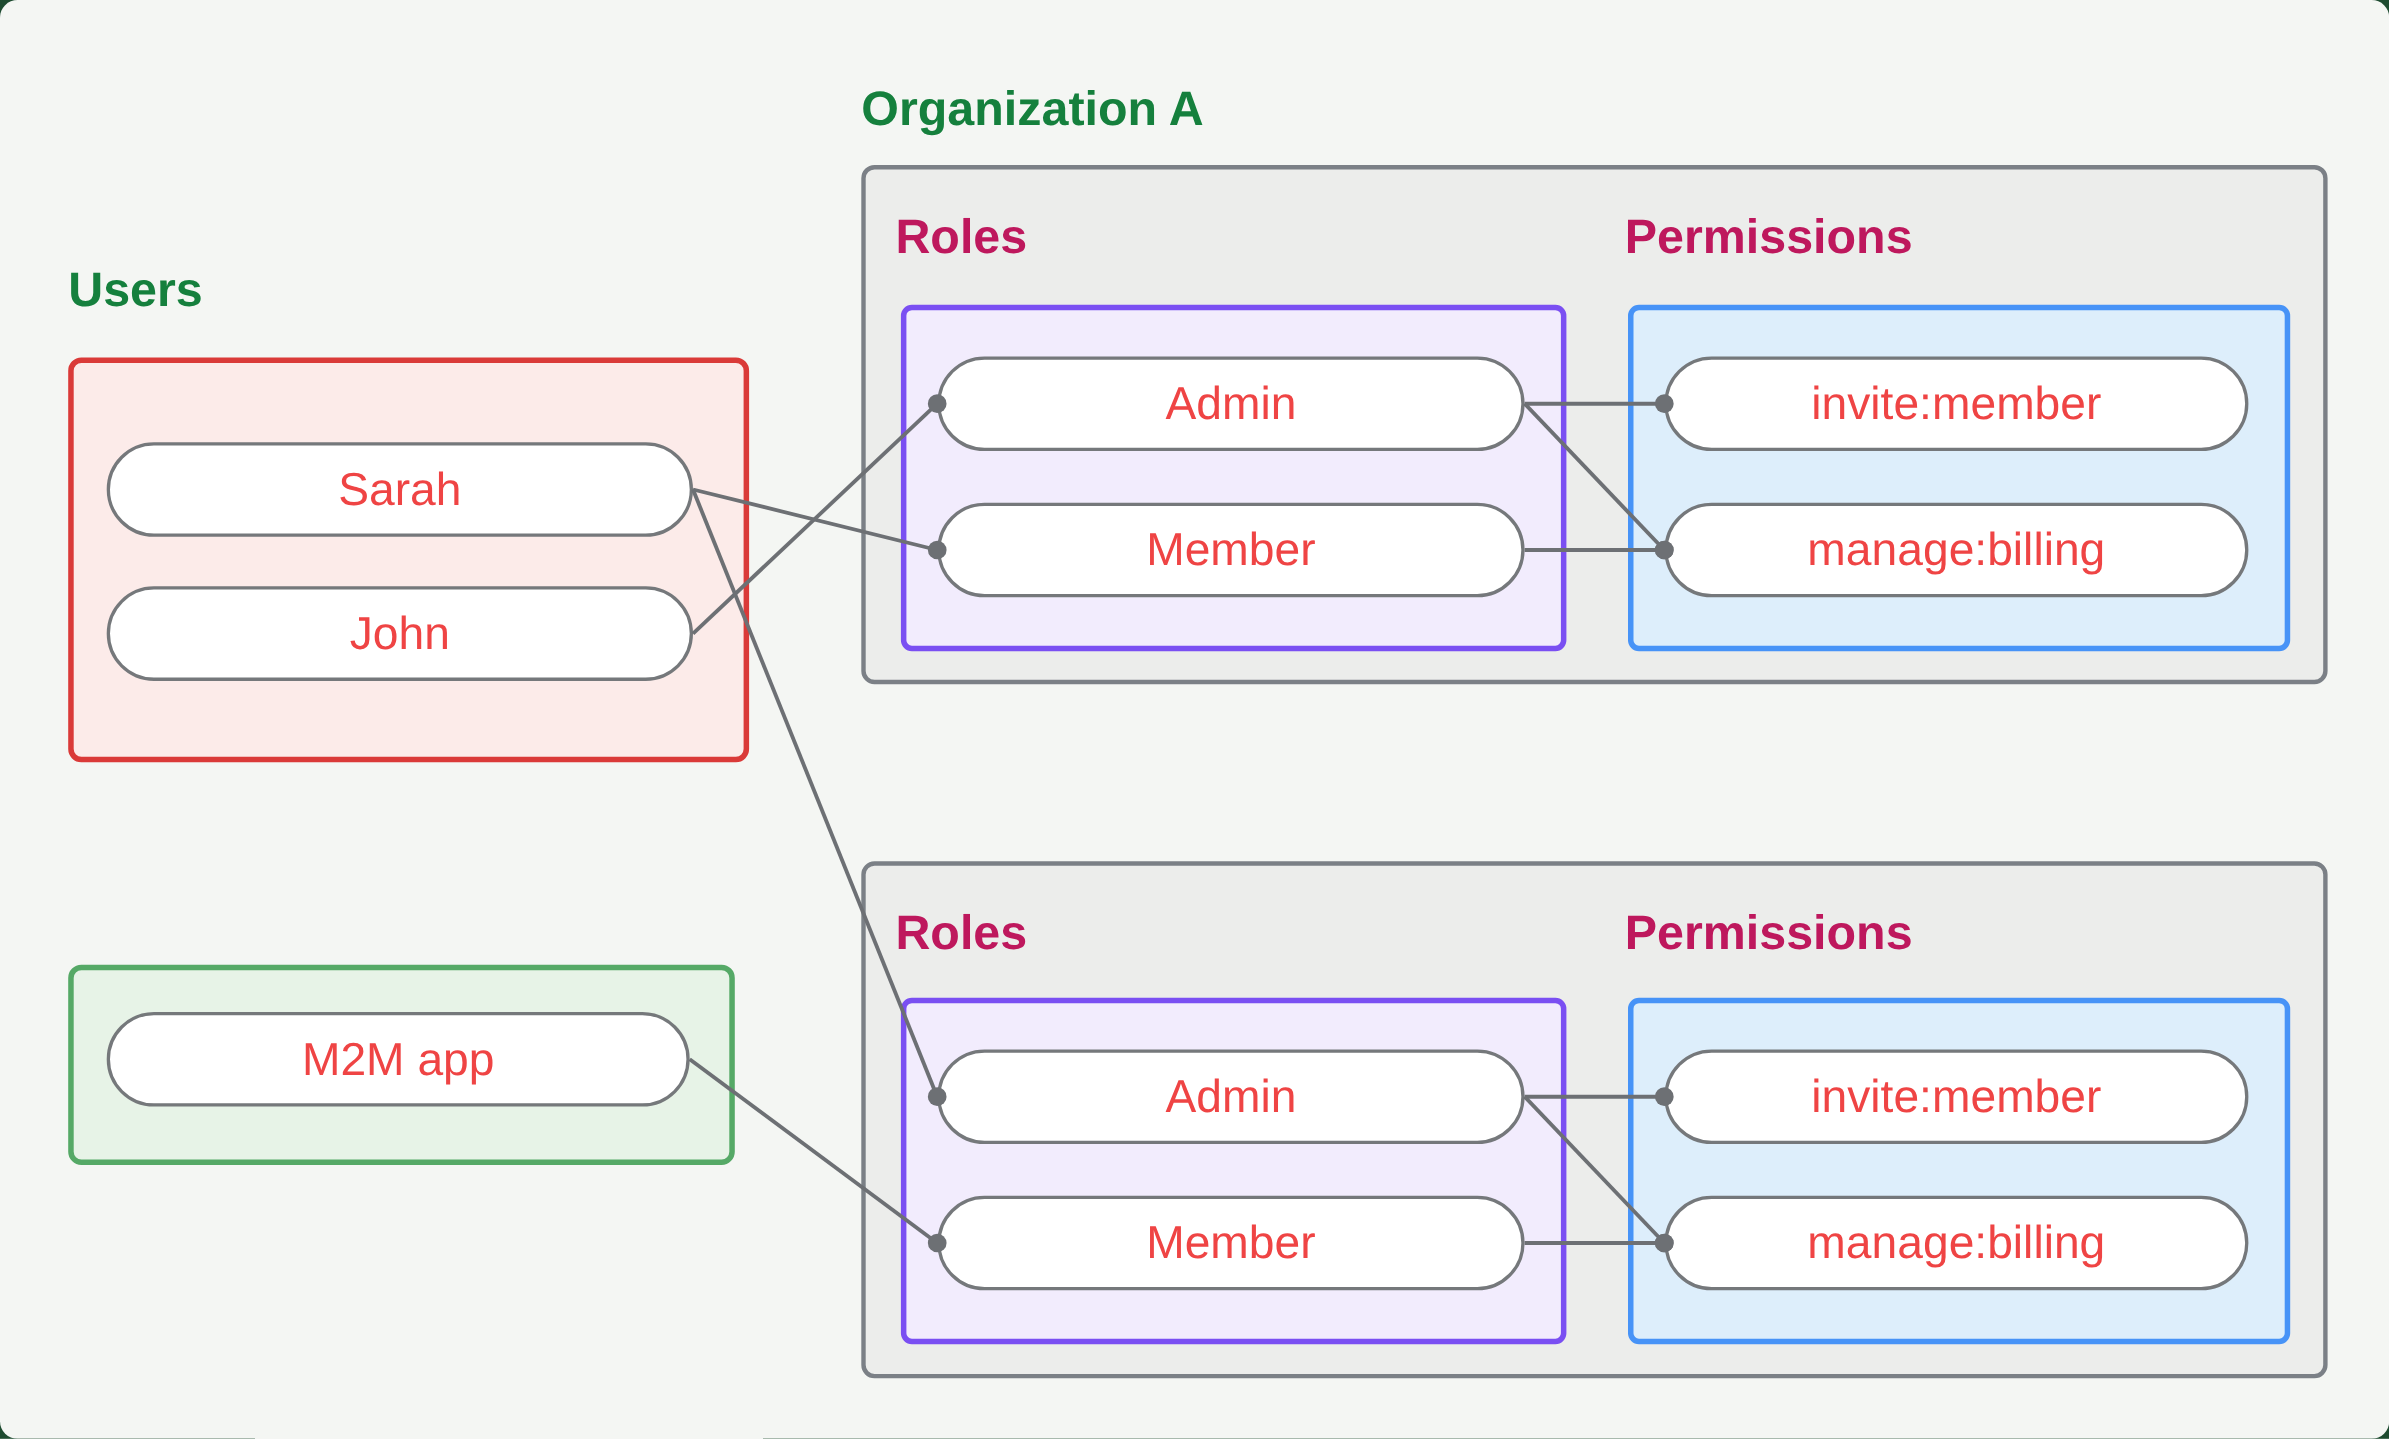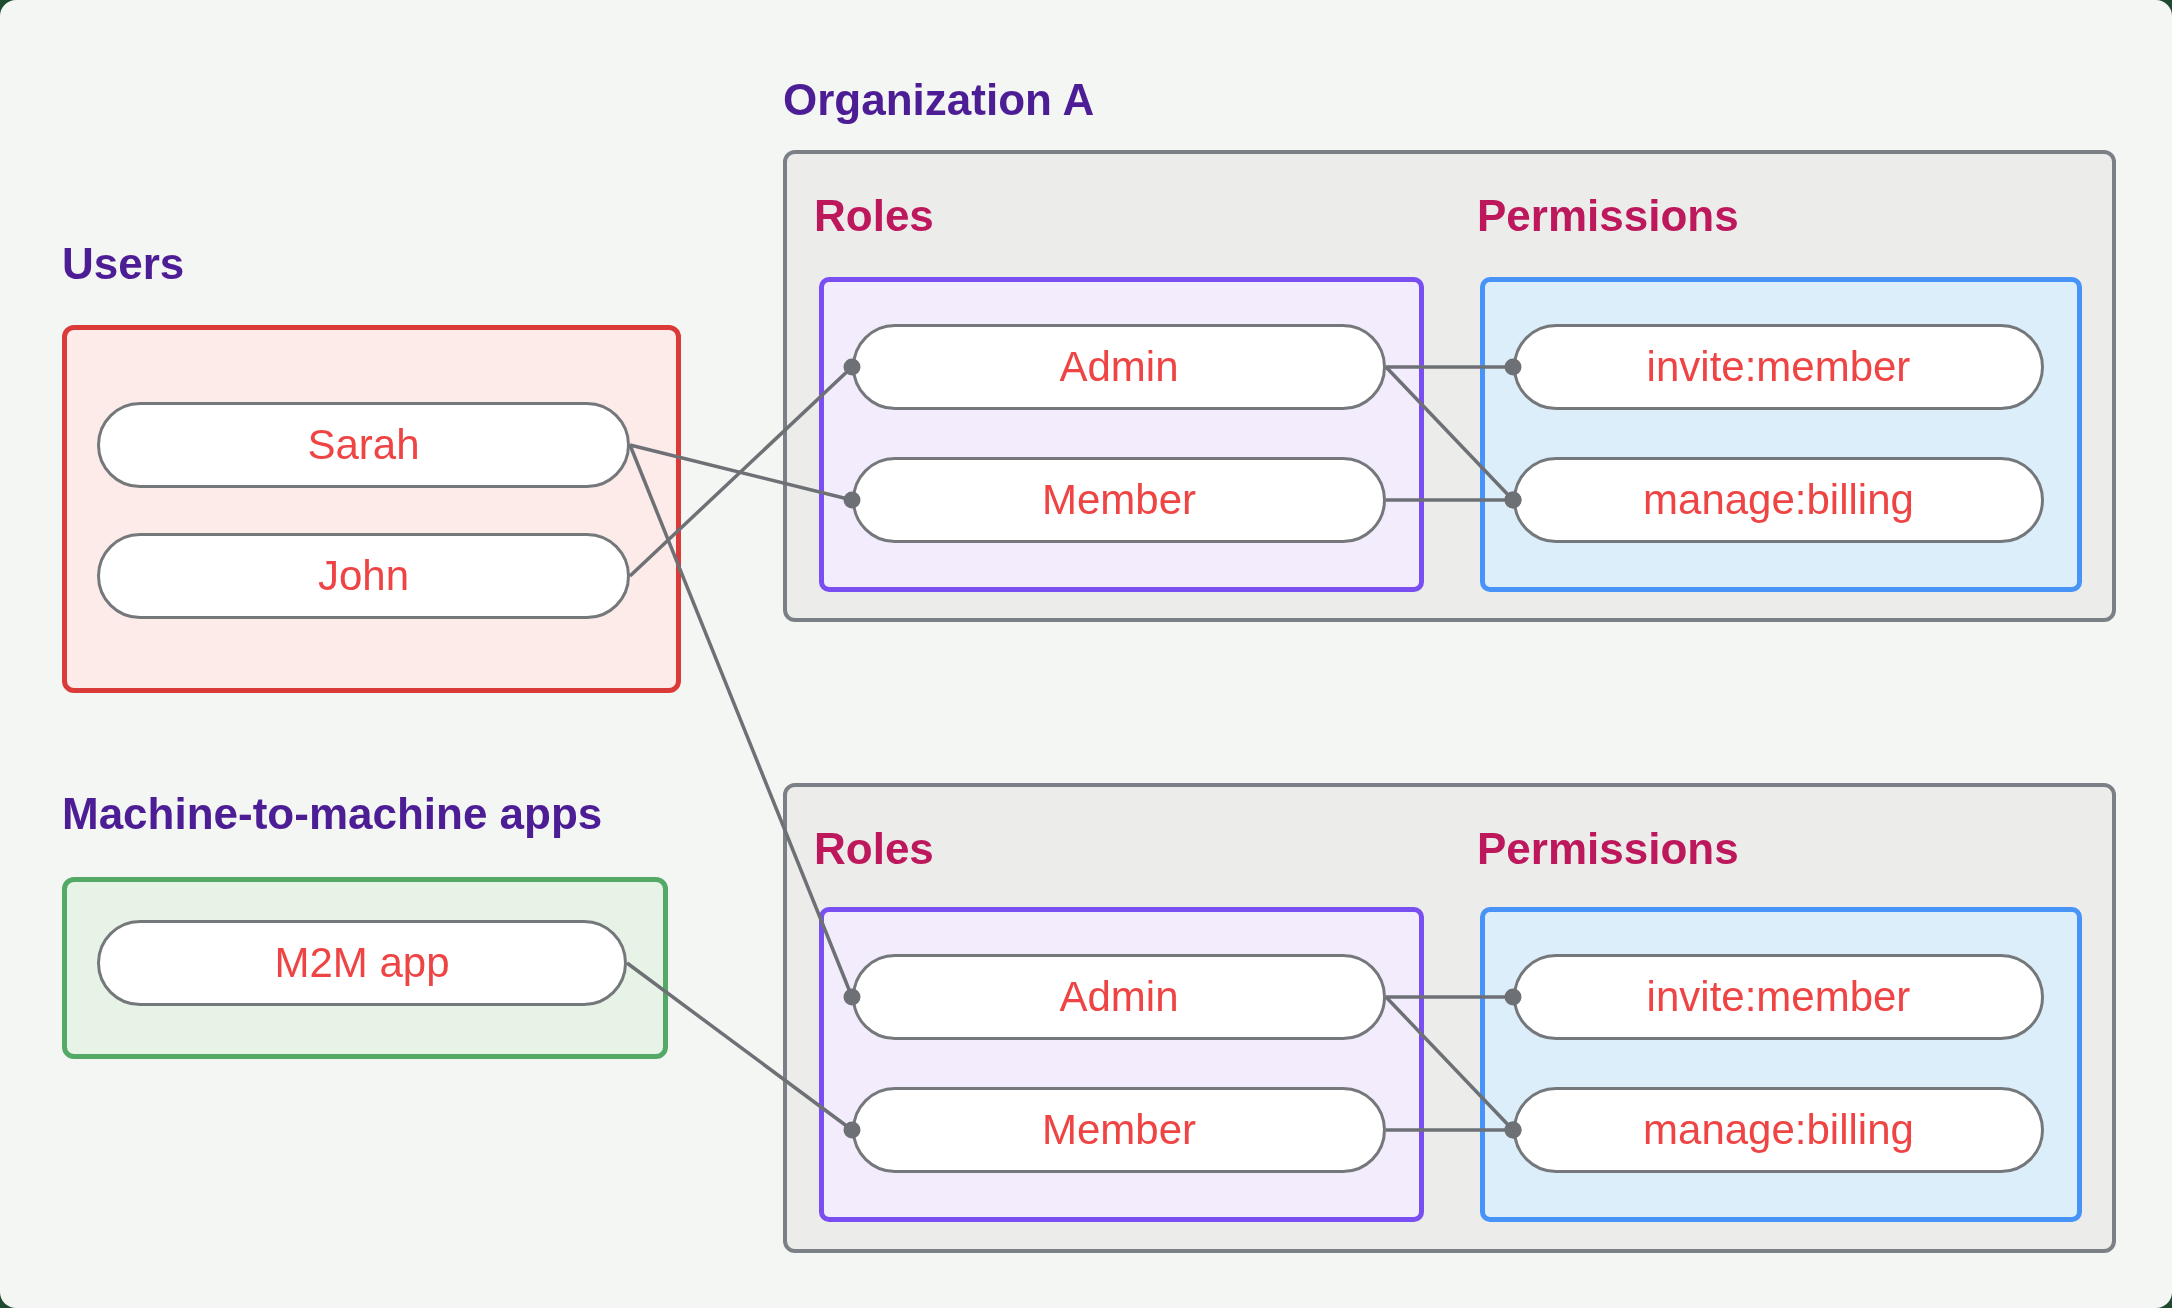--- a/index.html
+++ b/index.html
@@ -11,21 +11,21 @@
     position:relative;
     width:2172px;height:1308px;
     background:#f4f6f3;
     border-radius:16px;
     overflow:hidden;
   }
   .section-label{
     position:absolute;
     font-size:44px;
     font-weight:600;
-    color:#4c1d95;
+    color:#15803d;
     line-height:1.2;
     white-space:nowrap;
   }
   .group-box{
     position:absolute;
     border-radius:12px;
     border:5px solid transparent;
   }
   .group-box.users{border-color:#da3a38;background:#fcebe9;padding-left:12px;}
   .group-box.m2m{border-color:#55a966;background:#e7f3e7;}
@@ -74,21 +74,20 @@
 <body>
 
 <div class="canvas">
 
   <div class="section-label" style="left:62px;top:238px">Users</div>
   <div class="group-box users" style="left:62px;top:325px;width:597px;height:358px">
     <div class="pill" style="left:30px;top:72px;width:527px;height:80px">Sarah</div>
     <div class="pill" style="left:30px;top:203px;width:527px;height:80px">John</div>
   </div>
 
-  <div class="section-label" style="left:62px;top:788px">Machine-to-machine apps</div>
   <div class="group-box m2m" style="left:62px;top:877px;width:596px;height:172px">
     <div class="pill" style="left:30px;top:38px;width:524px;height:80px">M2M app</div>
   </div>
 
   <div class="section-label" style="left:783px;top:74px">Organization A</div>
   <div class="org-box" style="left:783px;top:150px;width:1325px;height:464px">
     <div class="inner-label" style="left:27px;top:36px">Roles</div>
     <div class="inner-label" style="left:690px;top:36px">Permissions</div>
     <div class="sub-box roles" style="left:32px;top:123px;width:595px;height:305px">
       <div class="pill" style="left:28px;top:42px;width:528px;height:80px">Admin</div>

